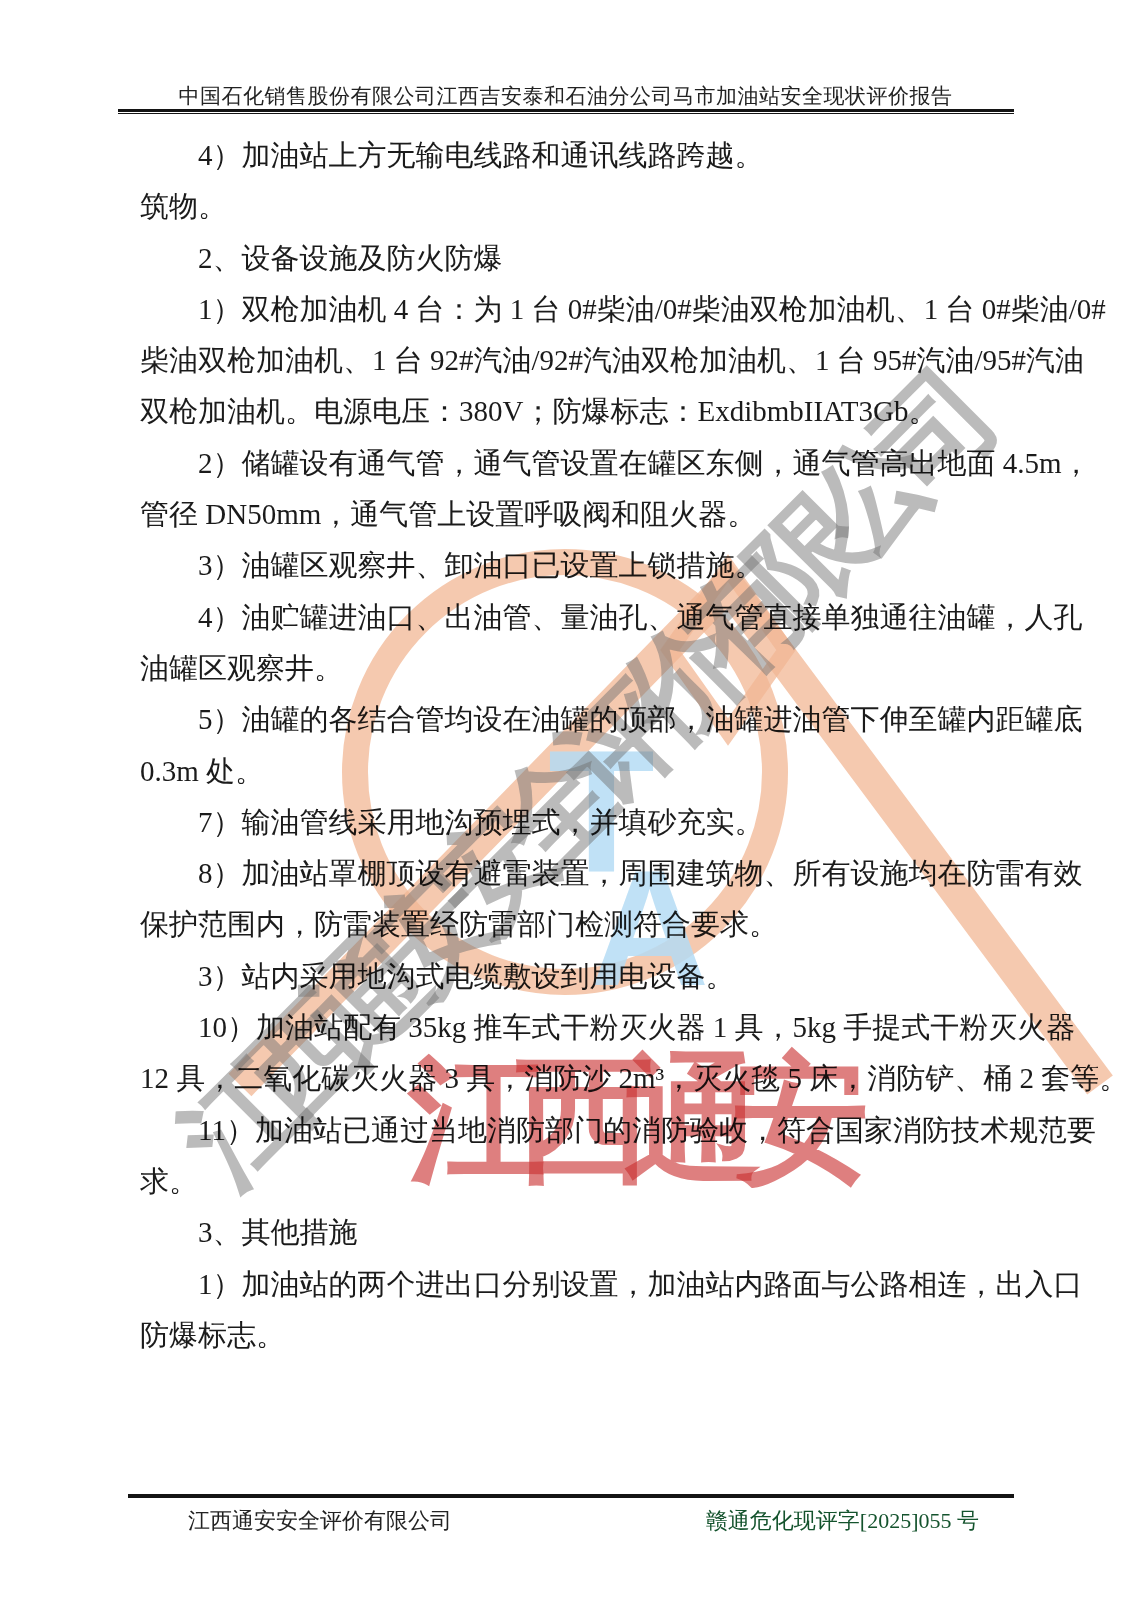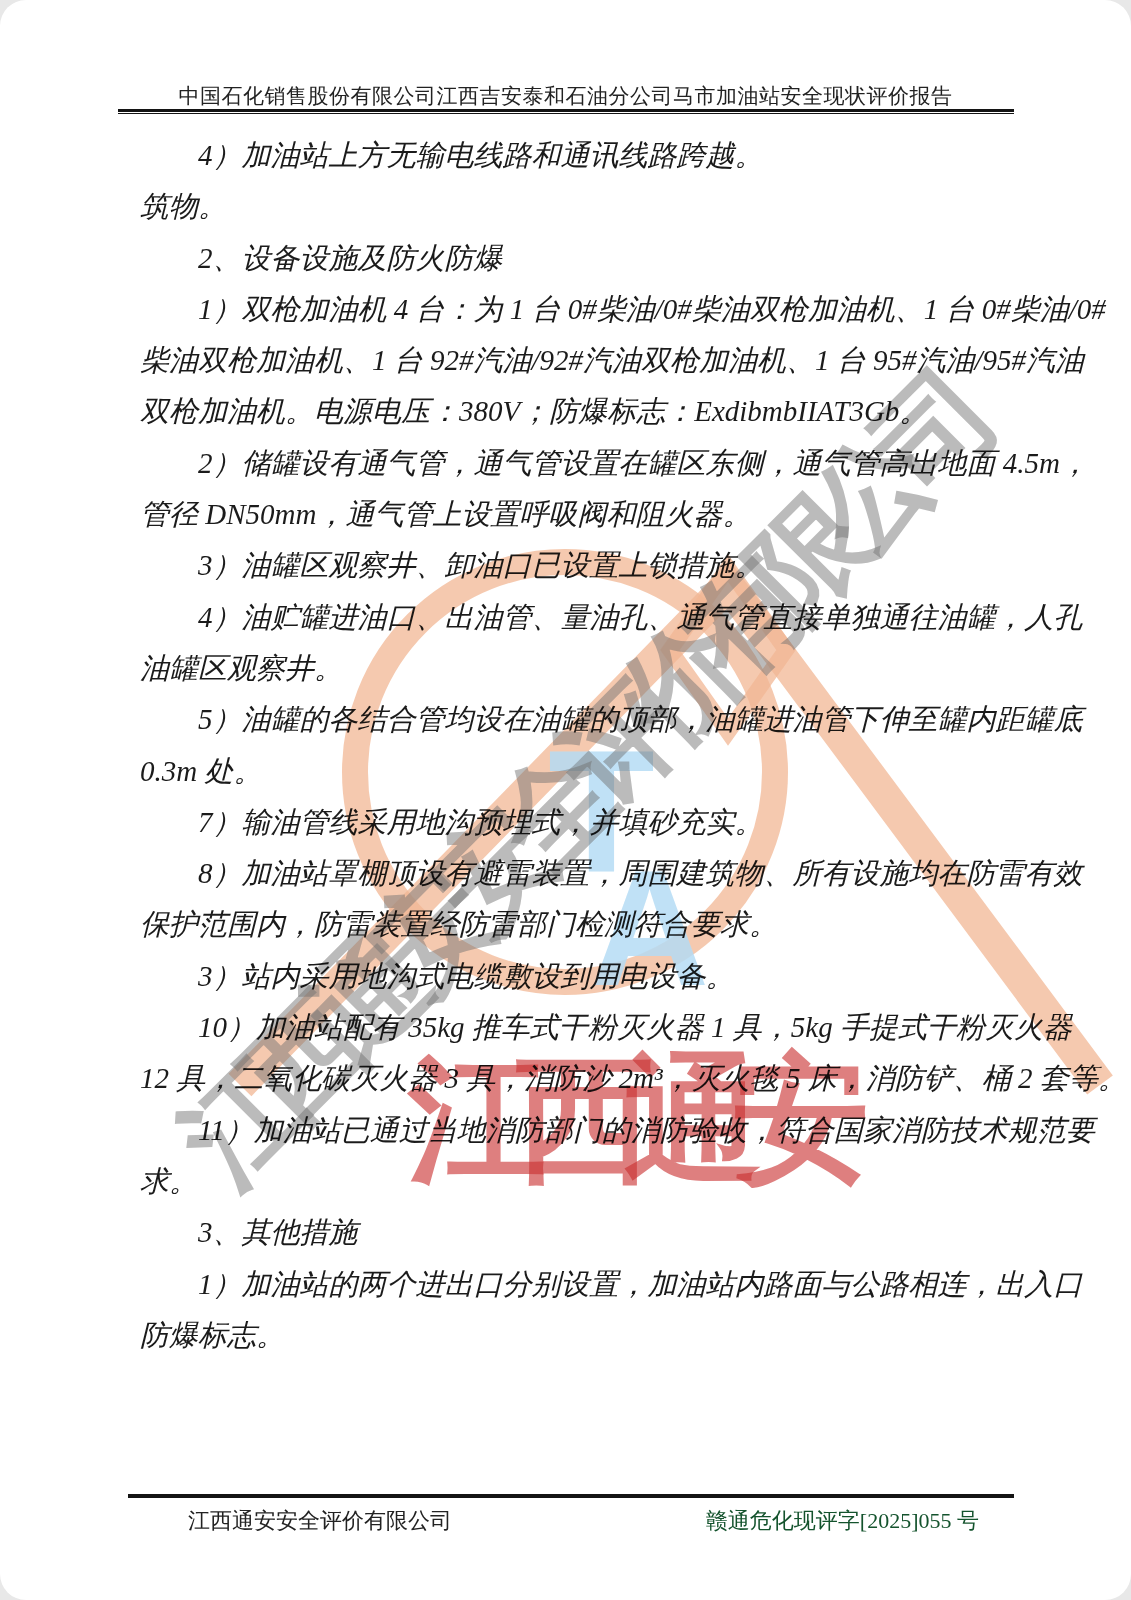--- a/index.html
+++ b/index.html
@@ -1,36 +1,36 @@
 <!DOCTYPE html>
 <html><head>
 <meta charset="utf-8">
 <style>
   html,body{margin:0;padding:0;background:#e8e8e8;}
   .page{
     position:relative;width:1131px;height:1600px;background:#ffffff;
     font-family:"Liberation Serif","DejaVu Serif",serif;color:#1b1b1b;
-    overflow:hidden;margin:0 auto;border-radius:26px;
+    overflow:hidden;margin:0 auto;
   }
   
   .header-title{
     position:absolute;top:82px;left:0;width:100%;text-align:center;
     font-size:21px;letter-spacing:0.5px;color:#222;
   }
   .header-rule{
     position:absolute;top:109px;left:118px;width:896px;height:5px;
     border-top:3px solid #141414;border-bottom:1px solid #141414;
     box-sizing:border-box;
   }
   
   .doc-body{
     position:absolute;left:140px;top:130px;width:872px;
     font-size:29px;line-height:51.3px;white-space:nowrap;
   }
-  .ln{height:51.3px;font-style:italic;}
+  .ln{height:51.3px;}
   .ln.ind{padding-left:58px;}
   
   .page-num{
     position:absolute;top:1456px;left:0;width:100%;text-align:center;
     font-size:25px;color:#333;
   }
   .footer-rule{
     position:absolute;top:1494px;left:128px;width:886px;height:4px;
     background:#141414;
   }

